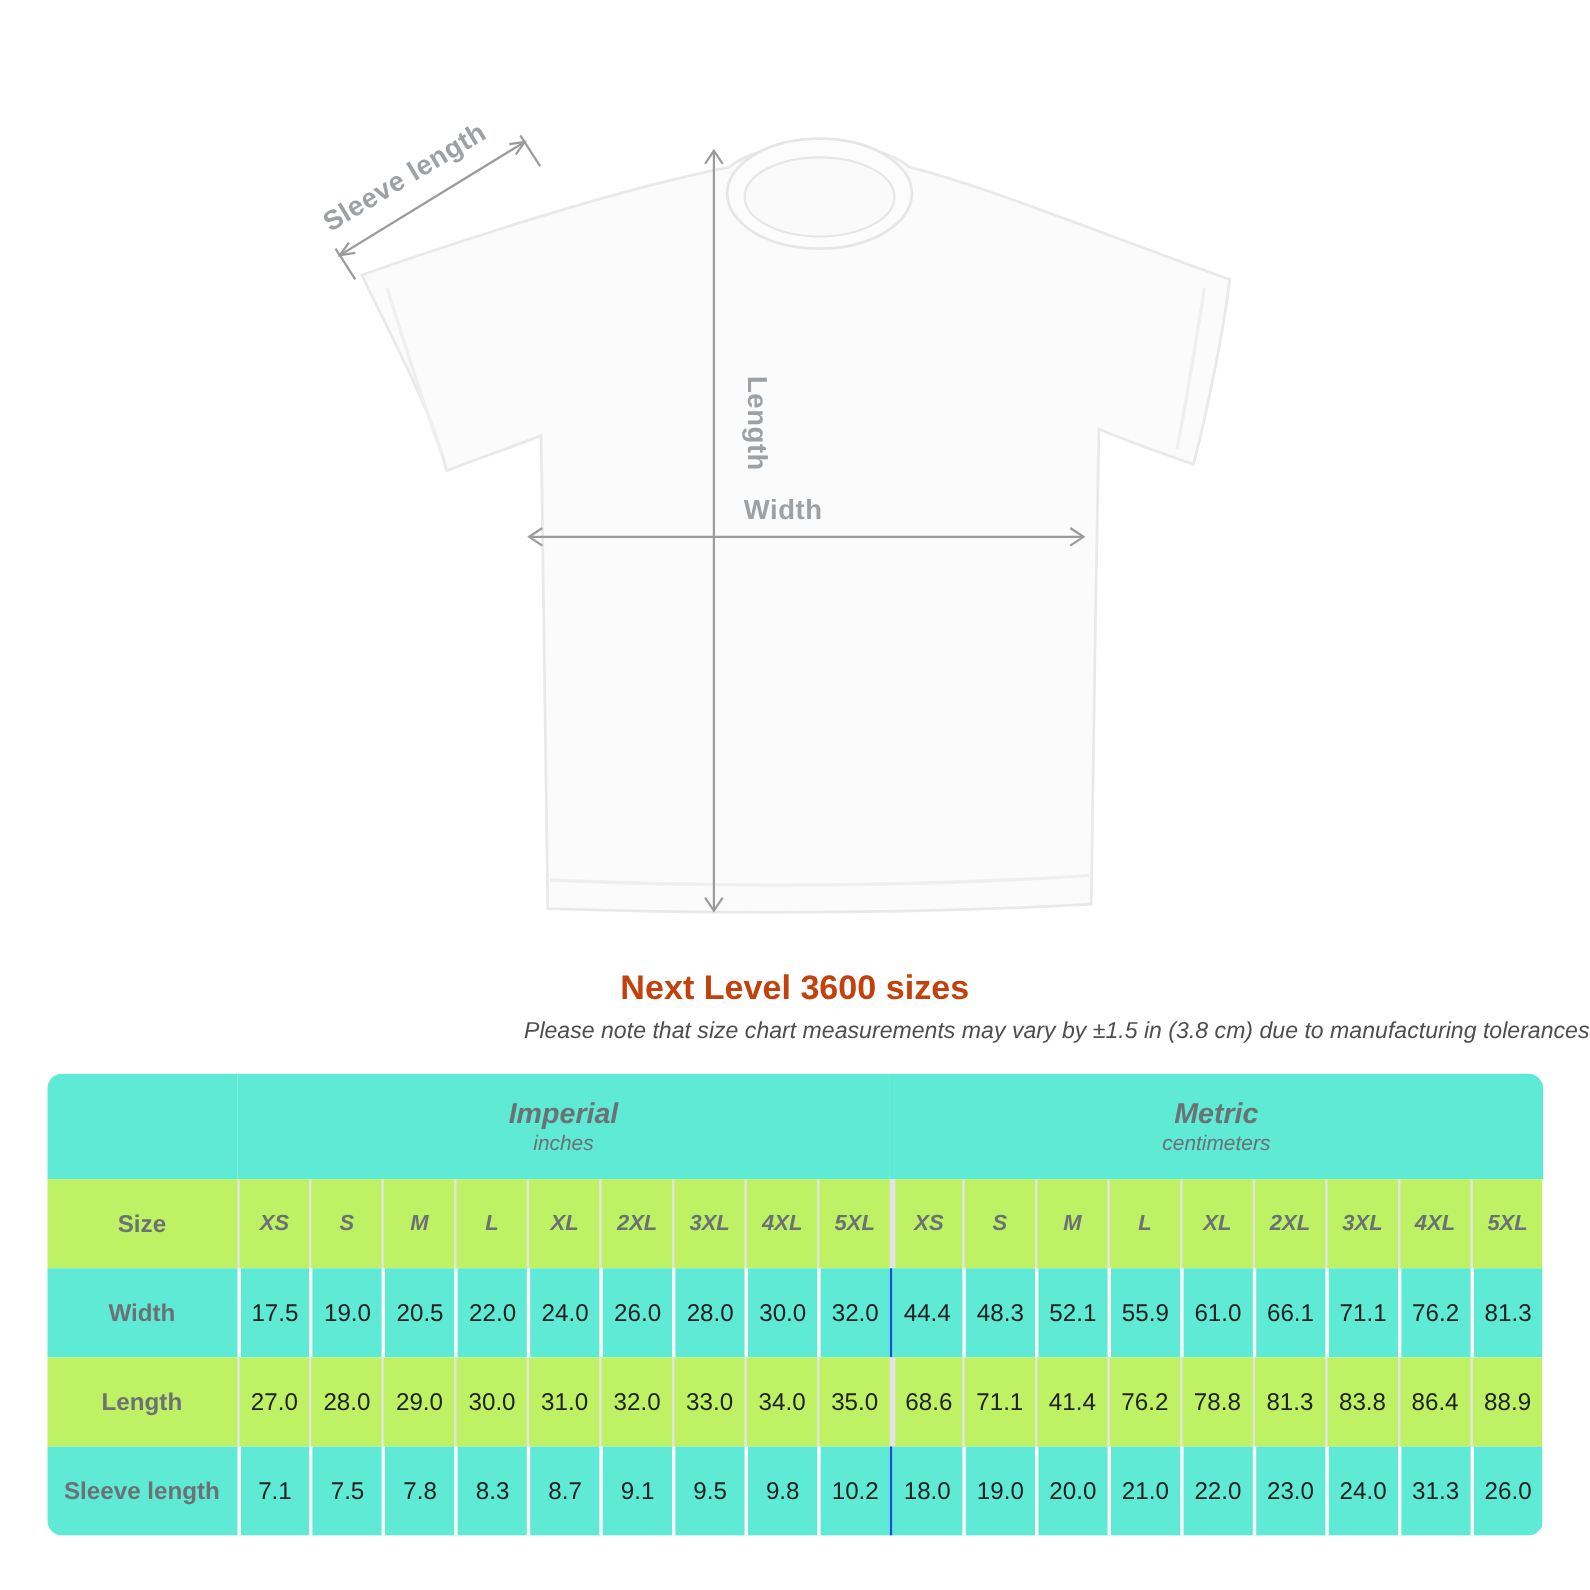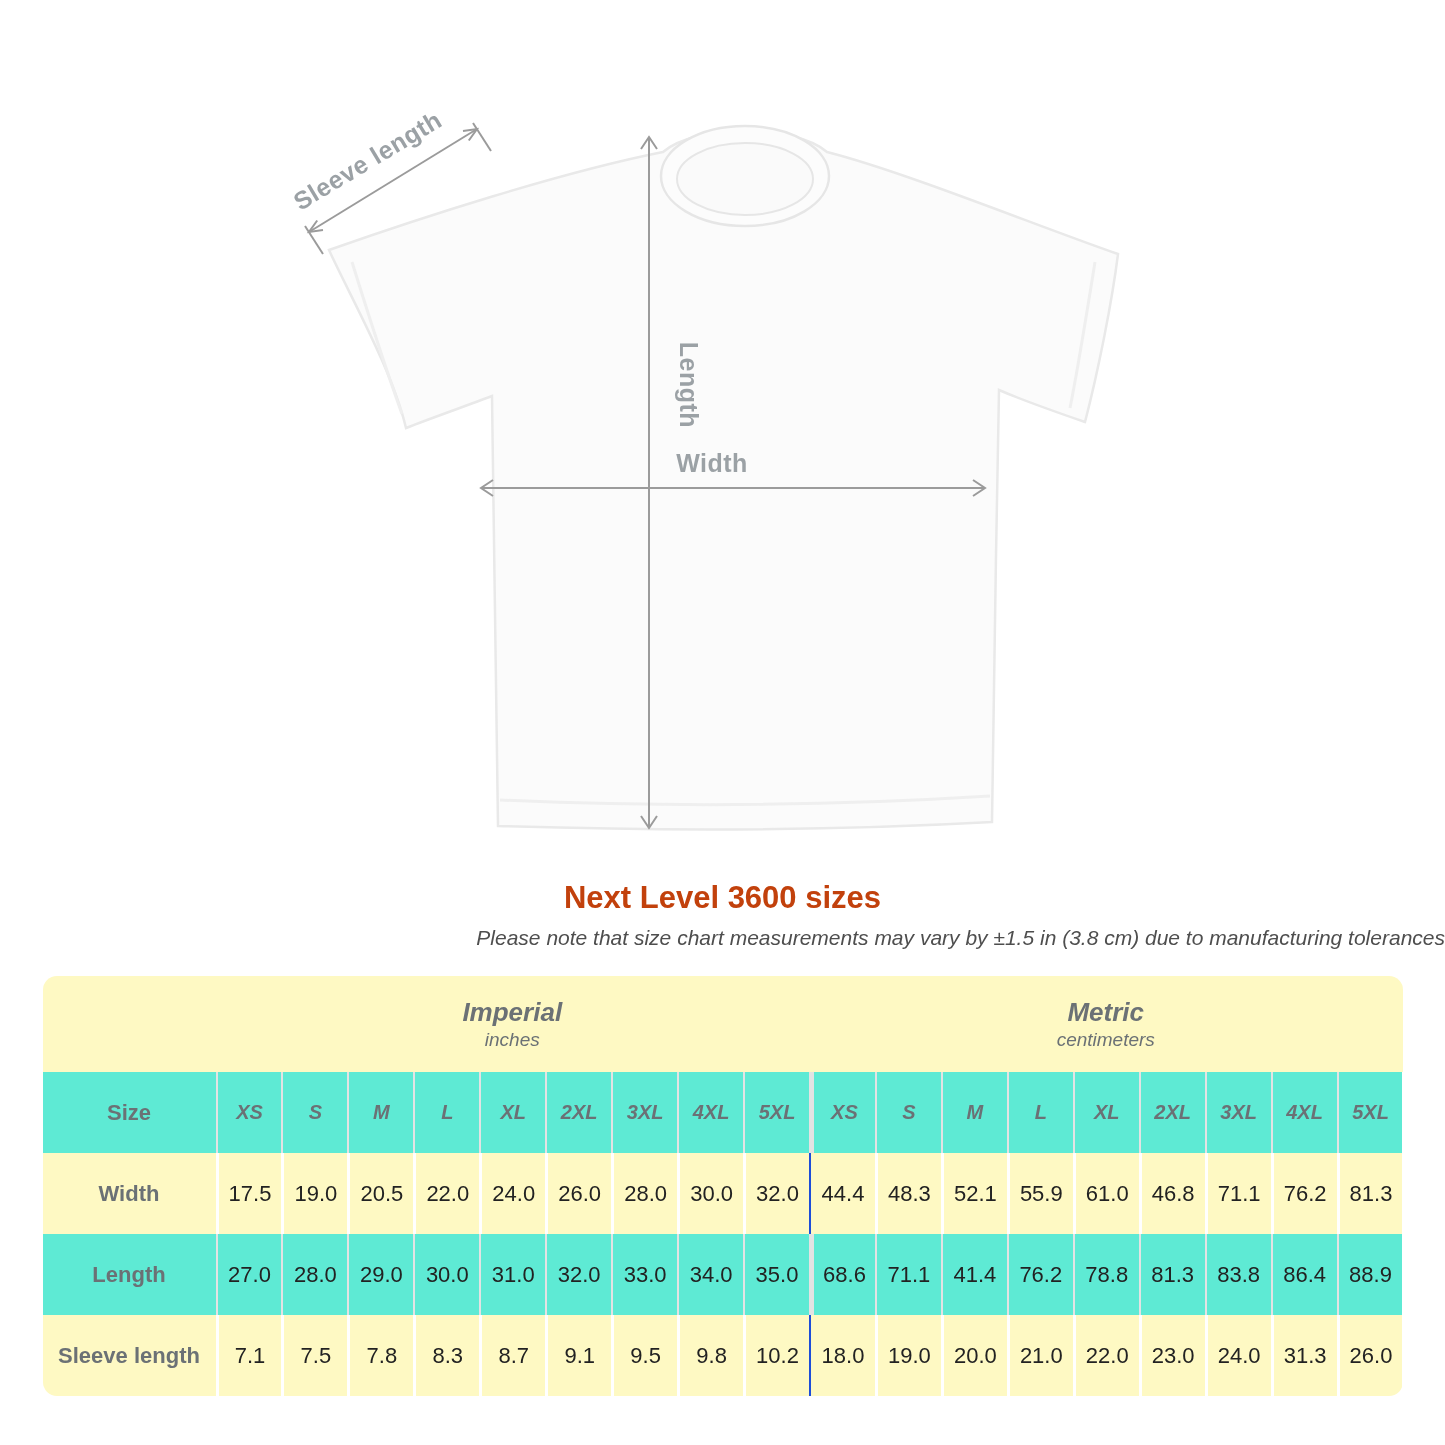--- a/index.html
+++ b/index.html
@@ -11,22 +11,22 @@
 
   .title-block{text-align:center;margin-top:8px;}
   .chart-title{font-size:31px;font-weight:bold;color:#c2410c;margin:0 0 10px 0;}
   .chart-subtitle{font-size:21px;font-style:italic;color:#4e4e4e;margin:0;text-align:right;}
 
   .size-table{width:1360px;margin:26px auto 0 auto;border-radius:14px;overflow:hidden;}
   .trow{display:grid;grid-template-columns:173px repeat(18,1fr);}
   .row-group{height:96px;}
   .row{height:81px;}
   .cell{display:flex;flex-direction:column;align-items:center;justify-content:center;box-sizing:border-box;}
-  .bg-g{background:#fef9c3;}
-  .bg-w{background:#5eead4;}
+  .bg-g{background:#5eead4;}
+  .bg-w{background:#bef264;}
   
   .sep-w{border-left:2px solid #e3e3e3;}
   .sec-w{border-left:5px solid #e3e3e3;}
   .sep-g{border-left:3px solid #ffffff;text-align:center;}
   .sec-g{border-left:2px solid #1d4ed8;}
 
   .group-label{font-size:26px;font-weight:bold;font-style:italic;color:#6b7175;line-height:1.25;}
   .group-unit{font-size:19px;font-style:italic;color:#6b7175;line-height:1.25;}
   .head-label{font-size:22px;font-weight:bold;color:#6b7175;}
   .size-head{font-size:20px;font-weight:bold;color:#6b7175;font-style:italic;}
@@ -134,21 +134,21 @@
     <div class="cell bg-g sep-g val">24.0</div>
     <div class="cell bg-g sep-g val">26.0</div>
     <div class="cell bg-g sep-g val">28.0</div>
     <div class="cell bg-g sep-g val">30.0</div>
     <div class="cell bg-g sep-g val">32.0</div>
     <div class="cell bg-g sec-g val">44.4</div>
     <div class="cell bg-g sep-g val">48.3</div>
     <div class="cell bg-g sep-g val">52.1</div>
     <div class="cell bg-g sep-g val">55.9</div>
     <div class="cell bg-g sep-g val">61.0</div>
-    <div class="cell bg-g sep-g val">46.8</div>
+    <div class="cell bg-g sep-g val">66.1</div>
     <div class="cell bg-g sep-g val">71.1</div>
     <div class="cell bg-g sep-g val">76.2</div>
     <div class="cell bg-g sep-g val">81.3</div>
   </div>
 
   <div class="trow row">
     <div class="cell bg-w row-label">Length</div>
     <div class="cell bg-w sep-w val">27.0</div>
     <div class="cell bg-w sep-w val">28.0</div>
     <div class="cell bg-w sep-w val">29.0</div>

